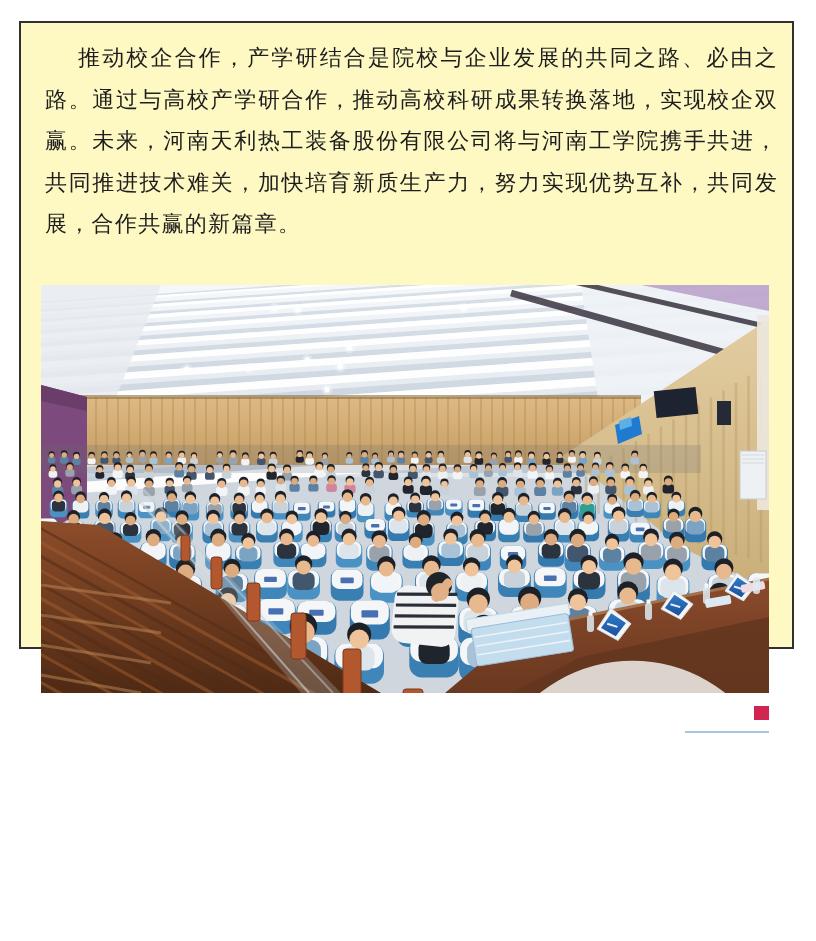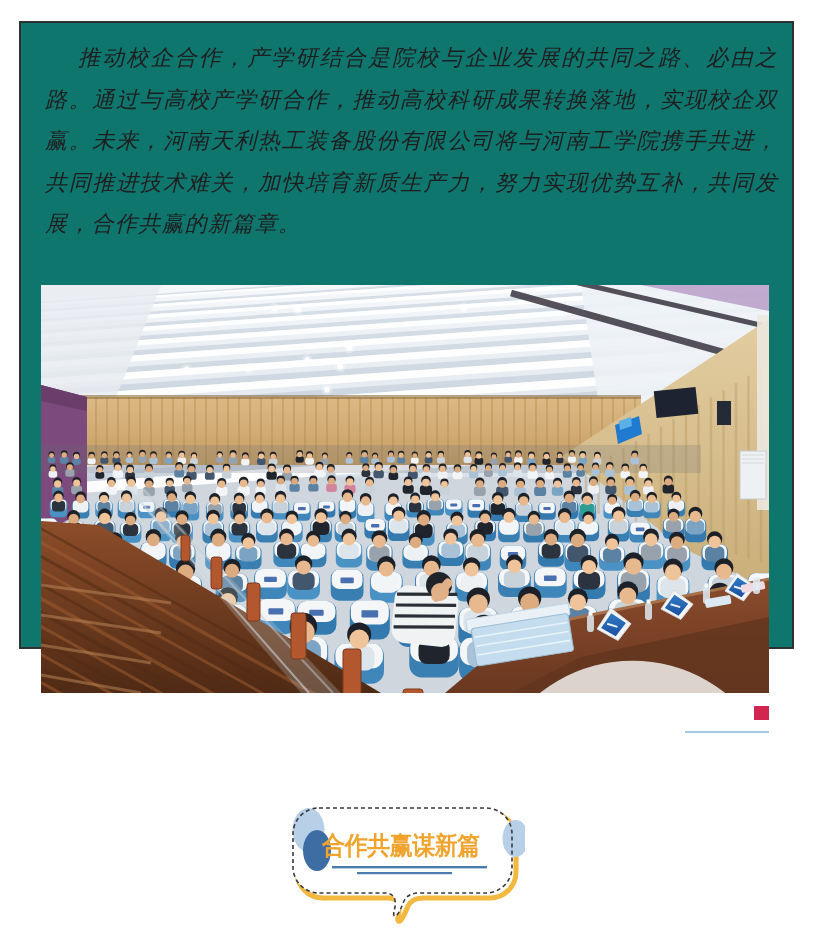--- a/index.html
+++ b/index.html
@@ -1,19 +1,19 @@
 <!DOCTYPE html>
 <html><head>
 <meta charset="utf-8">
 <style>
   html,body{margin:0;padding:0;background:#ffffff;}
   .page{position:relative;width:816px;height:941px;background:#ffffff;overflow:hidden;
         font-family:"Liberation Sans","DejaVu Sans",sans-serif;}
   .article-box{position:absolute;left:19px;top:21px;width:775px;height:628px;
-        box-sizing:border-box;border:2px solid #303030;background:#0f766e;font-style:italic;}
+        box-sizing:border-box;border:2px solid #303030;background:#fef9c3;}
   .article-paragraph{position:absolute;left:24px;top:14px;width:733px;margin:0;
         font-family:"Liberation Serif","DejaVu Serif",serif;
         font-size:22px;line-height:41.5px;letter-spacing:1.3px;color:#1e1e1e;
         text-align:justify;text-indent:33px;}
   .photo{position:absolute;left:20px;top:262px;width:728px;height:408px;overflow:hidden;background:#cfd6dd;}
   .photo svg{display:block;width:728px;height:408px;}
   .watermark{position:absolute;left:306px;top:360px;display:flex;align-items:center;gap:7px;
         color:rgba(255,255,255,0.72);font-size:20px;letter-spacing:0.5px;white-space:nowrap;}
   .red-square{position:absolute;left:733px;top:683px;width:15px;height:14px;background:#d2254f;}
   .divider-line{position:absolute;left:664px;top:708px;width:84px;height:2px;background:#a6c5de;}
@@ -1198,36 +1198,14 @@
           <polygon fill="rgba(255,255,255,0.78)" points="25,20 28,25 21,21.5"></polygon>
         </svg>
 
       </div>
     </div>
 
     <div class="red-square"></div>
     <div class="divider-line"></div>
   </div>
 
-  <div class="badge">
-    <svg width="235" height="124" viewBox="0 0 235 124">
-      <path transform="translate(7,7)" fill="none" stroke-width="5" stroke-linejoin="round" d="M26,0 H193 A26,26 0 0 1 219,26 V59 A26,26 0 0 1 193,85 H126
-               C118,85 113,88 110.5,94 C108,100 106.5,104.5 103.5,107.5
-               C101.5,109.5 100.2,107.8 101,104 C102,99.5 103.5,92.5 100.5,88.5
-               C98.5,86 95.5,85 92,85 H26 A26,26 0 0 1 0,59 V26 A26,26 0 0 1 26,0 Z" stroke="#f2b840"></path>
-      <path transform="translate(3,2)" fill="#ffffff" d="M26,0 H193 A26,26 0 0 1 219,26 V59 A26,26 0 0 1 193,85 H126
-               C118,85 113,88 110.5,94 C108,100 106.5,104.5 103.5,107.5
-               C101.5,109.5 100.2,107.8 101,104 C102,99.5 103.5,92.5 100.5,88.5
-               C98.5,86 95.5,85 92,85 H26 A26,26 0 0 1 0,59 V26 A26,26 0 0 1 26,0 Z"></path>
-      <ellipse cx="18.5" cy="24" rx="16" ry="22" fill="#b7cfe7"></ellipse>
-      <ellipse cx="27" cy="44.5" rx="14" ry="20.5" fill="#3e6da4"></ellipse>
-      <ellipse cx="225.5" cy="32.5" rx="13" ry="18.5" fill="#b7cfe7"></ellipse>
-      <path transform="translate(3,2)" fill="none" stroke-width="1.6" stroke-dasharray="4 3" d="M26,0 H193 A26,26 0 0 1 219,26 V59 A26,26 0 0 1 193,85 H126
-               C118,85 113,88 110.5,94 C108,100 106.5,104.5 103.5,107.5
-               C101.5,109.5 100.2,107.8 101,104 C102,99.5 103.5,92.5 100.5,88.5
-               C98.5,86 95.5,85 92,85 H26 A26,26 0 0 1 0,59 V26 A26,26 0 0 1 26,0 Z" stroke="#3a3a3a"></path>
-      <rect x="42" y="60" width="155" height="2.4" fill="#4a7cb0"></rect>
-      <rect x="67" y="66" width="95" height="2.2" fill="#4a7cb0"></rect>
-    </svg>
-    <div class="badge-label">合作共赢谋新篇</div>
-  </div>
 
 </div>
 
 </body></html>

